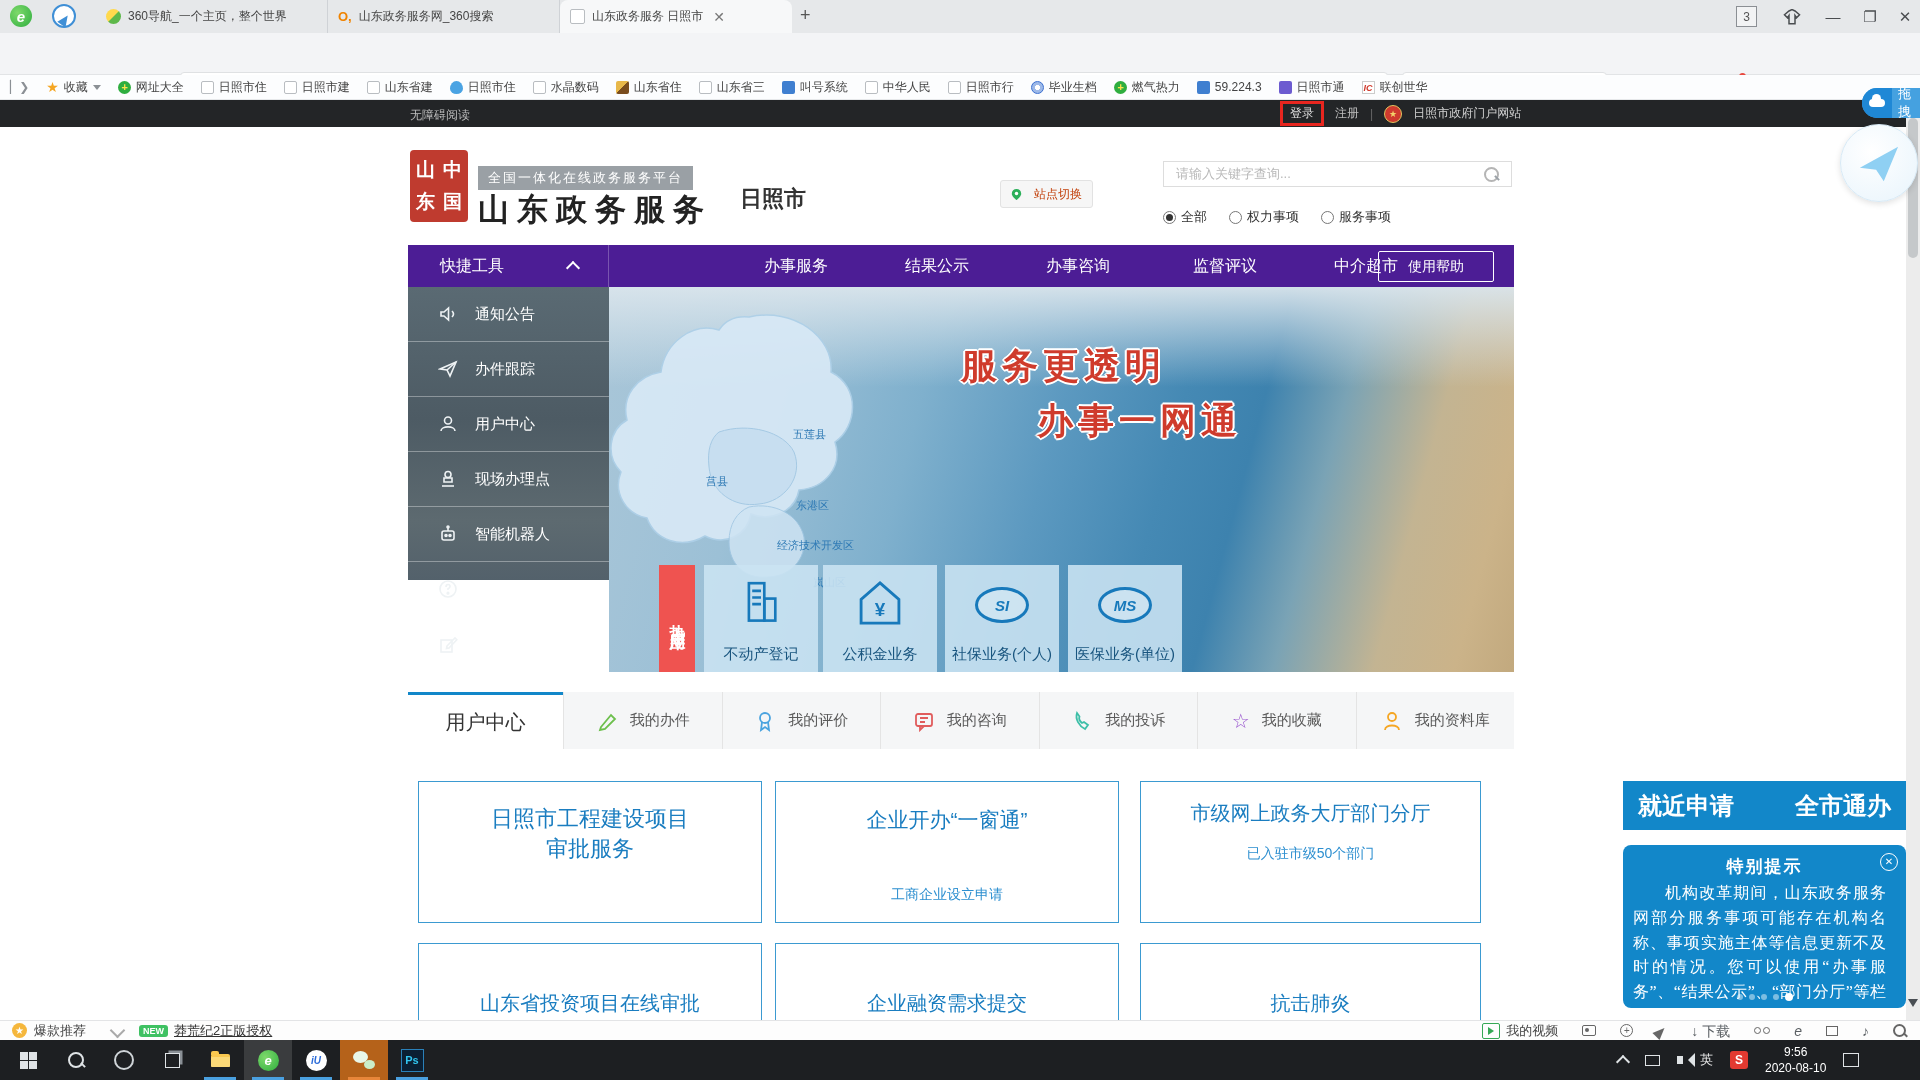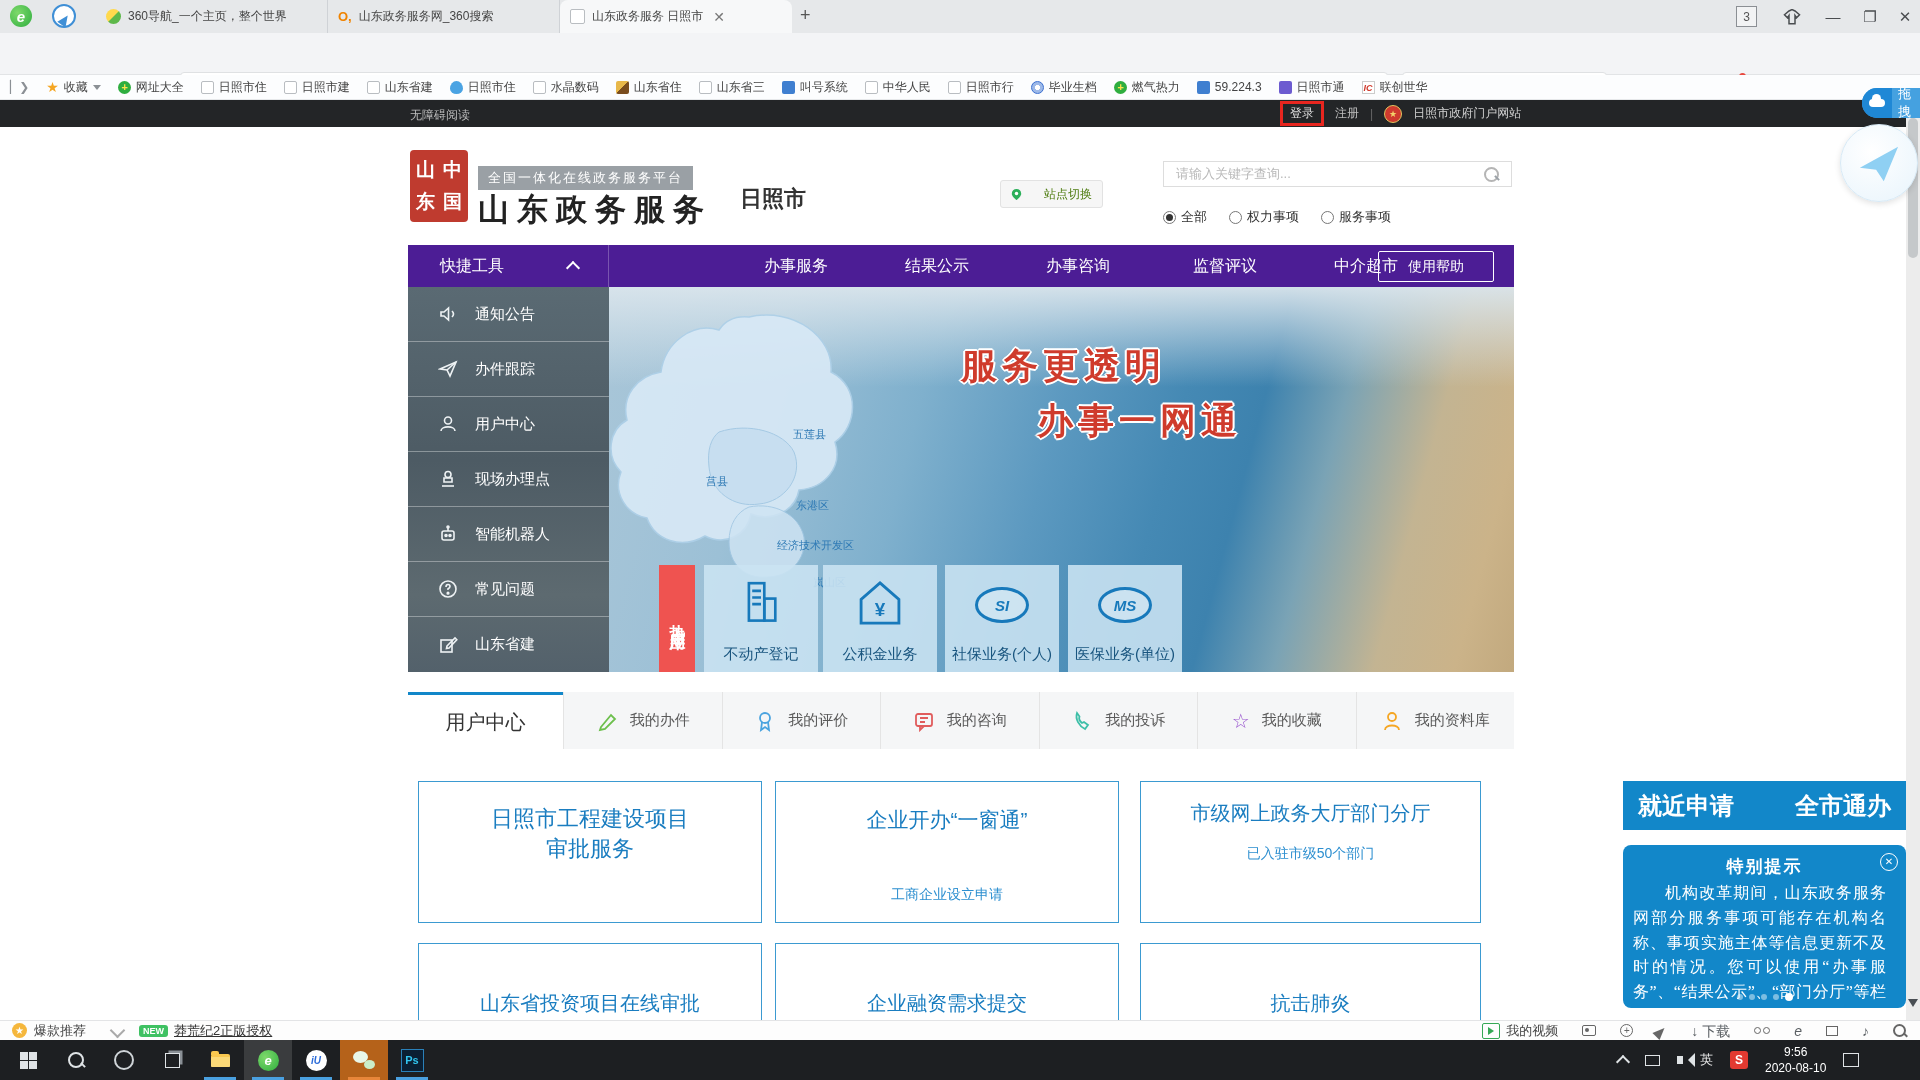--- a/index.html
+++ b/index.html
@@ -92,39 +92,39 @@
           color:#f3d36a;font-size:9px;display:grid;place-items:center;}
 
   .seal{position:absolute;left:410px;top:150px;width:58px;height:72px;background:#bf3b2f;border-radius:4px;
         display:grid;grid-template-columns:1fr 1fr;place-items:center;color:#fff;
         font-family:"Liberation Serif","DejaVu Serif",serif;font-weight:bold;font-size:19px;padding:4px 2px;box-sizing:border-box;}
   .platformlbl{position:absolute;left:478px;top:166px;background:#9aa0a5;color:#fff;font-size:13px;
                padding:3px 10px;letter-spacing:2px;}
   .sitename{position:absolute;left:478px;top:189px;font-size:31px;font-weight:bold;color:#222;letter-spacing:8px;}
   .cityname{position:absolute;left:740px;top:184px;font-size:22px;font-weight:bold;color:#333;}
   .switchbtn{position:absolute;left:1000px;top:180px;height:26px;padding:0 10px;background:#f6f6f6;border:1px solid #e2e2e2;
-             border-radius:3px;display:flex;align-items:center;gap:22px;font-size:12px;color:#4d7c0f;}
+             border-radius:3px;display:flex;align-items:center;gap:12px;font-size:12px;color:#c2410c;}
   .hsearch{position:absolute;left:1163px;top:161px;width:349px;height:26px;border:1px solid #ddd;box-sizing:border-box;
            display:flex;align-items:center;padding:0 12px;}
   .hsearch .ph{color:#b9b9b9;font-size:13px;}
   .hsearch .mag{margin-left:auto;width:11px;height:11px;border-color:#b5b5b5;}
   .filters{position:absolute;left:1163px;top:208px;display:flex;align-items:center;gap:22px;font-size:13px;color:#333;text-align:right;}
   .radio{width:13px;height:13px;border:1px solid #777;border-radius:50%;box-sizing:border-box;margin-right:5px;position:relative;}
   .radio.on:after{content:"";position:absolute;left:2px;top:2px;width:7px;height:7px;border-radius:50%;background:#333;}
   .filteritem{display:flex;align-items:center;}
 
   .s-nav{position:absolute;left:408px;top:245px;width:1106px;height:42px;background:#4c1d95;color:#fff;}
   .qtools{position:absolute;left:0;top:0;width:201px;height:42px;border-right:1px solid rgba(255,255,255,.25);box-sizing:border-box;}
   .qtools .t{position:absolute;left:32px;top:11px;font-size:16px;}
   .chev-up{position:absolute;left:160px;top:18px;width:8px;height:8px;border-left:2px solid #fff;border-top:2px solid #fff;transform:rotate(45deg);}
   .navitem{position:absolute;top:11px;transform:translateX(-50%);font-size:16px;white-space:nowrap;}
   .helpbtn{position:absolute;left:970px;top:6px;width:114px;height:29px;border:1px solid #fff;border-radius:2px;
            display:grid;place-items:center;font-size:14px;}
 
-  .s-side{position:absolute;left:408px;top:287px;width:201px;height:385px;
+  .s-side{position:absolute;left:408px;top:287px;width:201px;height:293px;
           background:linear-gradient(180deg,#5a6a73 0%,#4d5b64 45%,#5d6a70 80%,#53616b 100%);}
   .sideitem{height:55px;display:flex;align-items:center;padding-left:30px;gap:17px;box-sizing:border-box;
             border-bottom:1px solid rgba(255,255,255,.35);color:#fff;font-size:15px;}
   .sideitem:last-child{border-bottom:none;}
 
   .banner{position:absolute;left:609px;top:287px;width:905px;height:385px;overflow:hidden;
           background:linear-gradient(180deg,rgba(218,229,236,.95) 0%,rgba(218,229,236,0) 26%),
           linear-gradient(105deg,#a9c6d8 0%,#9cc0d6 18%,#7fb0cd 34%,#5c99c0 48%,#4589b4 60%,#3d82ae 68%,#7aa3b5 76%,#c3b492 86%,#cbb389 94%,#c2a97e 100%);}
   .maplbl{position:absolute;font-size:11px;color:#2f7ab5;white-space:nowrap;}
   .slogan{position:absolute;font-size:36px;font-weight:bold;color:#cf3b2c;letter-spacing:5px;white-space:nowrap;

